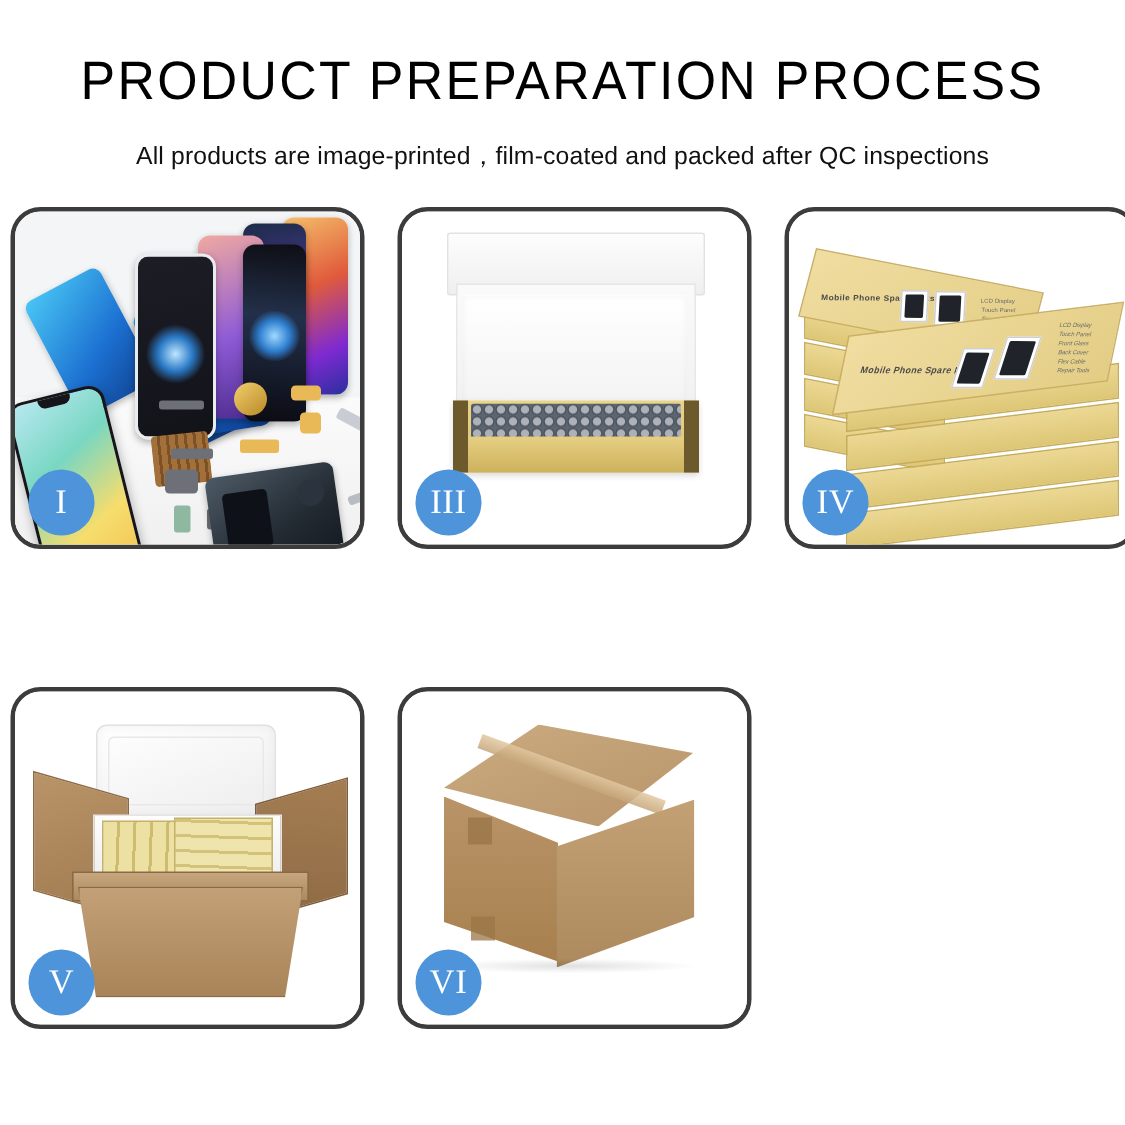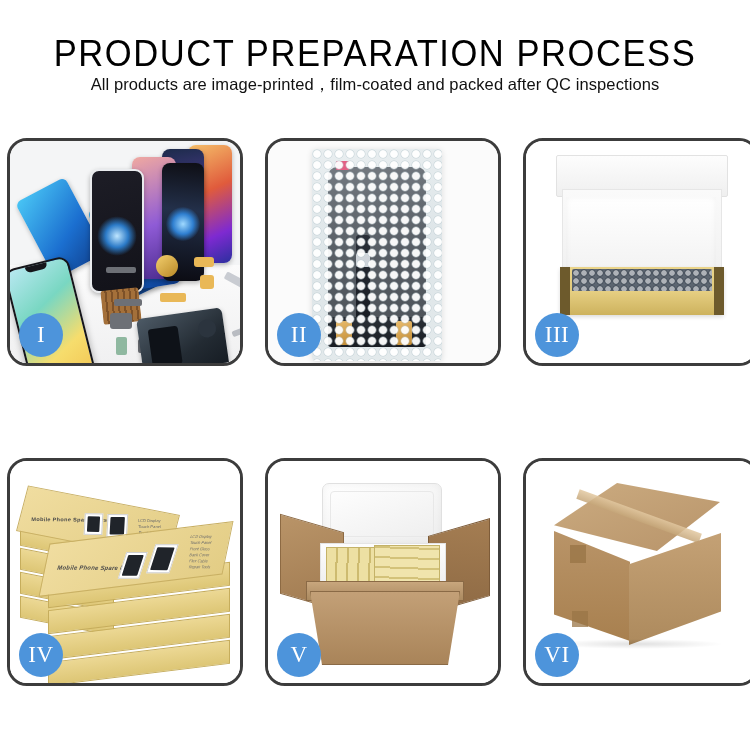--- a/index.html
+++ b/index.html
@@ -30,21 +30,21 @@
     line-height: 40px;
     transform: scaleX(0.96);
     white-space: nowrap;
   }
   .subtitle {
     font-family: "Liberation Sans", sans-serif;
     font-size: 16.5px;
     font-weight: 400;
     color: #111111;
     line-height: 20px;
-    margin-top: 0;
+    margin-top: 20px;
     letter-spacing: 0.1px;
     white-space: nowrap;
   }
 
   
   .grid {
     position: absolute;
     top: 138px;
     left: 7px;
     width: 736px;
@@ -387,36 +387,20 @@
       <div class="comp" style="left:128px;top:198px;width:18px;height:14px;border-radius:2px 2px 6px 2px;"></div>
       <div class="comp" style="left:156px;top:192px;width:12px;height:16px;border-radius:2px;"></div>
       <div class="comp flex" style="left:150px;top:152px;width:26px;height:9px;"></div>
       <div class="chassis"></div>
       <div class="comp" style="left:214px;top:136px;width:26px;height:8px;background:#c9ccd2;transform:rotate(28deg);"></div>
       <div class="comp" style="left:222px;top:188px;width:14px;height:6px;background:#b9bcc2;transform:rotate(-20deg);"></div>
     </div>
     <div class="badge">I</div>
   </div>
 
-  <div class="panel">
-    <div class="stage">
-      <div class="p2bg"></div>
-      <div class="bubble-pack">
-        <div class="lcd-inner"></div>
-        <div class="lcd-flex"></div>
-        <div class="lcd-chip"></div>
-        <div class="lcd-bottom"></div>
-        <div class="lcd-conn" style="left:24px;top:172px;"></div>
-        <div class="lcd-conn" style="left:84px;top:172px;"></div>
-        <div class="pink-tab"></div>
-        <div class="bubbles"></div>
-      </div>
-    </div>
-    <div class="badge">II</div>
-  </div>
 
   <div class="panel">
     <div class="stage">
       <div class="p3bg"></div>
       <div class="box3-lid"></div>
       <div class="box3-back"></div>
       <div class="box3-foam"></div>
       <div class="box3-tray"></div>
       <div class="box3-bubble"></div>
       <div class="box3-tray-face"></div>

